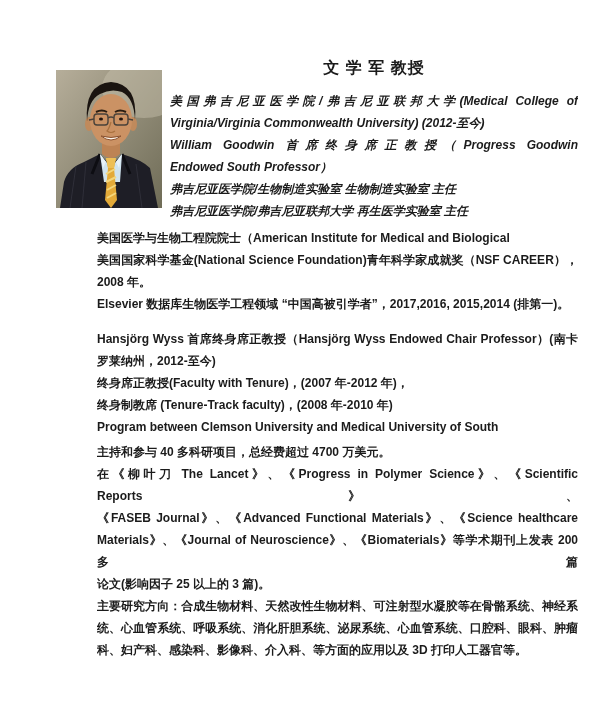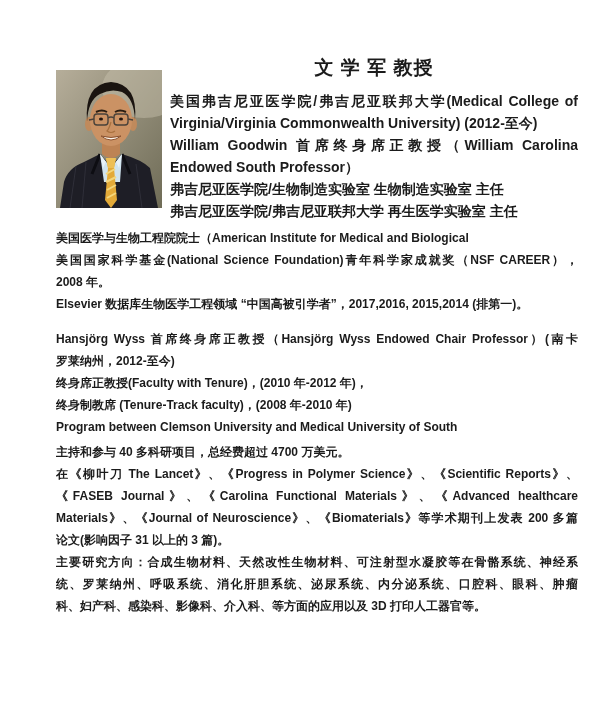--- a/index.html
+++ b/index.html
@@ -4,26 +4,26 @@
 <style>
   html,body { margin:0; padding:0; background:#ffffff; }
   .page {
     position:relative; width:600px; height:702px; background:#ffffff;
     font-family:"Liberation Sans","DejaVu Sans",sans-serif;
     font-weight:700; color:#1b1b1b; overflow:hidden;
   }
   .photo { position:absolute; left:56px; top:70px; width:106px; height:138px; }
   .photo svg { display:block; }
   .header-text { position:absolute; left:170px; top:52px; width:408px; }
-  .title { font-size:19px; line-height:32px; text-align:center; letter-spacing:1px; margin-bottom:6px; }
+  .title { font-size:16px; line-height:32px; text-align:center; letter-spacing:1px; margin-bottom:6px; }
   .line { text-align:justify; text-align-last:justify; overflow:hidden; }
   .para .line:last-child { text-align-last:left; }
-  .header-text .line { font-size:14px; line-height:22px; }
+  .header-text .line { font-size:12px; line-height:22px;font-style:italic; }
   .bio-body { position:absolute; left:56px; top:227px; width:522px; }
-  .bio-body .line { font-size:12px; line-height:22px; }
+  .bio-body .line { font-size:12px; line-height:22px;margin-left:41px; }
   .section { margin:0; }
   .section-honors { margin-bottom:13px; }
   .section-clemson { margin-bottom:3px; }
 </style>
 </head>
 <body>
 
 <div class="page" style="color: rgb(27, 27, 27); background: rgb(255, 255, 255);">
 
   <div class="photo">
@@ -76,21 +76,21 @@
   </div>
 
   <div class="header-text">
     <div class="title">文 学 军  教授</div>
     <div class="header-paras">
         <div class="para">
           <div class="line">美国弗吉尼亚医学院/弗吉尼亚联邦大学(Medical College of</div>
           <div class="line">Virginia/Virginia Commonwealth University)  (2012-至今)</div>
         </div>
         <div class="para">
-          <div class="line">William Goodwin 首席终身席正教授（William Carolina</div>
+          <div class="line">William Goodwin 首席终身席正教授（Progress Goodwin</div>
           <div class="line">Endowed South Professor）</div>
         </div>
         <div class="para">
           <div class="line">弗吉尼亚医学院/生物制造实验室 生物制造实验室 主任</div>
         </div>
         <div class="para">
           <div class="line">弗吉尼亚医学院/弗吉尼亚联邦大学 再生医学实验室 主任</div>
         </div>
       </div>
   </div>
@@ -107,40 +107,40 @@
         <div class="para">
           <div class="line">Elsevier 数据库生物医学工程领域 “中国高被引学者”，2017,2016, 2015,2014 (排第一)。</div>
         </div>
       </div>
     <div class="section section-clemson">
         <div class="para">
           <div class="line">Hansjörg Wyss 首席终身席正教授（Hansjörg Wyss Endowed Chair Professor）(南卡</div>
           <div class="line">罗莱纳州，2012-至今)</div>
         </div>
         <div class="para">
-          <div class="line">终身席正教授(Faculty with Tenure)，(2010 年-2012 年)，</div>
+          <div class="line">终身席正教授(Faculty with Tenure)，(2007 年-2012 年)，</div>
         </div>
         <div class="para">
           <div class="line">终身制教席 (Tenure-Track faculty)，(2008 年-2010 年)</div>
         </div>
         <div class="para">
           <div class="line">Program between Clemson University and Medical University of South</div>
         </div>
       </div>
     <div class="section section-research">
         <div class="para">
           <div class="line">主持和参与 40 多科研项目，总经费超过 4700 万美元。</div>
         </div>
         <div class="para">
           <div class="line">在《柳叶刀 The Lancet》、《Progress in Polymer Science》、《Scientific Reports》、</div>
-          <div class="line">《FASEB Journal》、《Carolina Functional Materials》、《Advanced healthcare</div>
+          <div class="line">《FASEB Journal》、《Advanced Functional Materials》、《Science healthcare</div>
           <div class="line">Materials》、《Journal of Neuroscience》、《Biomaterials》等学术期刊上发表 200 多篇</div>
-          <div class="line">论文(影响因子 31 以上的 3 篇)。</div>
+          <div class="line">论文(影响因子 25 以上的 3 篇)。</div>
         </div>
         <div class="para">
           <div class="line">主要研究方向：合成生物材料、天然改性生物材料、可注射型水凝胶等在骨骼系统、神经系</div>
-          <div class="line">统、罗莱纳州、呼吸系统、消化肝胆系统、泌尿系统、内分泌系统、口腔科、眼科、肿瘤</div>
+          <div class="line">统、心血管系统、呼吸系统、消化肝胆系统、泌尿系统、心血管系统、口腔科、眼科、肿瘤</div>
           <div class="line">科、妇产科、感染科、影像科、介入科、等方面的应用以及 3D 打印人工器官等。</div>
         </div>
       </div>
   </div>
 
 </div>
 
 </body></html>

